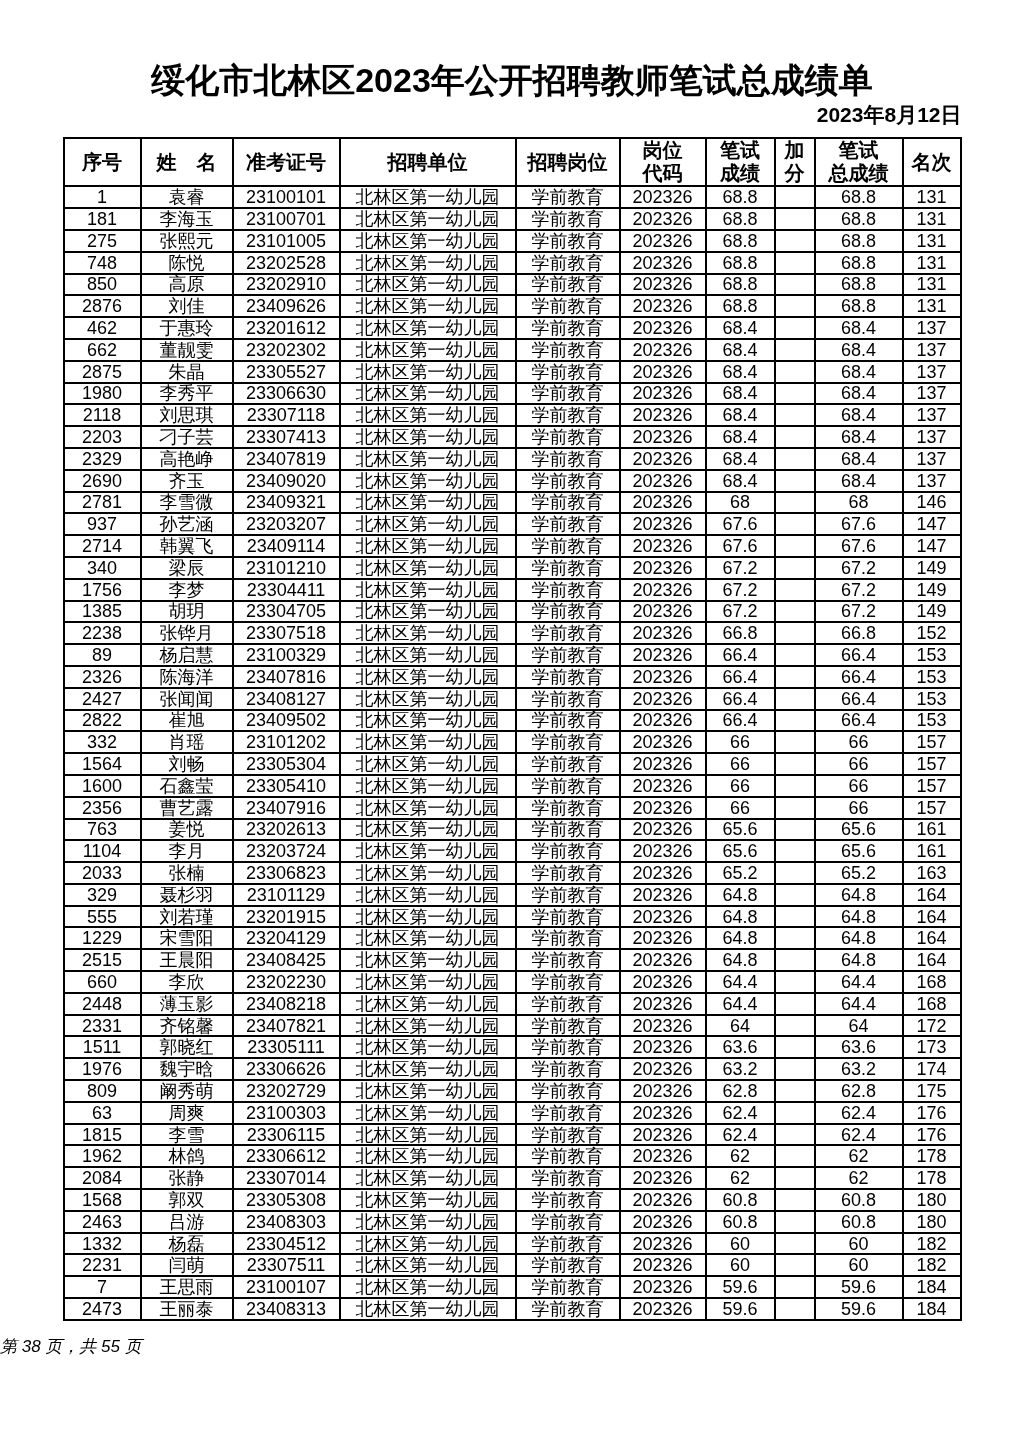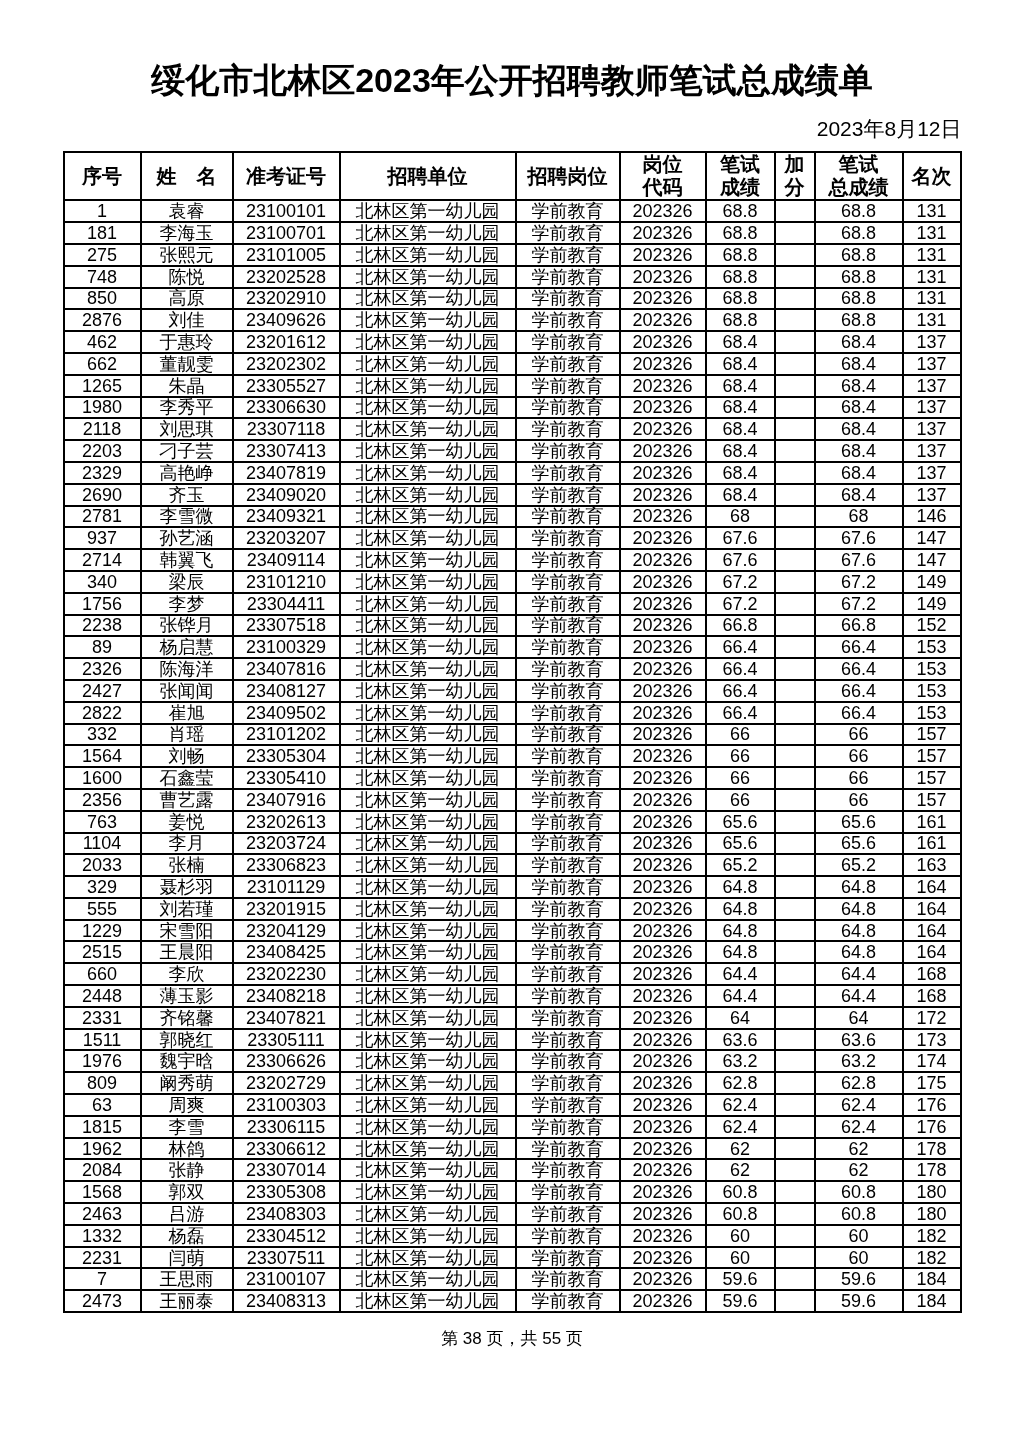--- a/index.html
+++ b/index.html
@@ -19,24 +19,24 @@
   .title {
     margin: 0;
     padding-top: 62px;
     text-align: center;
     font-size: 34px;
     font-weight: bold;
     line-height: 1.1;
   }
   .date-line {
     width: 899px;
-    margin: 16px auto 3px auto;
+    margin: 2px auto 3px auto;
     text-align: right;
     font-size: 21px;
-    font-weight: normal;
+    font-weight: bold;
   }
   table.score-table {
     width: 899px;
     margin: 8px auto;
     border-collapse: collapse;
     table-layout: fixed;
   }
   .score-table th, .score-table td {
     border: 2px solid #000000;
     text-align: center;
@@ -52,22 +52,22 @@
     line-height: 1.15;
   }
   .score-table tbody td {
     height: 19.8px;
     font-size: 18px;
     line-height: 1;
     white-space: nowrap;
   }
   .footer {
     margin-top: 14px;
-    text-align: center;
     font-size: 17px;
+    font-style: italic;
   }
 </style>
 </head>
 <body>
 
 <div class="page">
   <h1 class="title">绥化市北林区2023年公开招聘教师笔试总成绩单</h1>
   <div class="date-line">2023年8月12日</div>
   <table class="score-table">
     <colgroup>
@@ -190,21 +190,21 @@
           <td>23202302</td>
           <td>北林区第一幼儿园</td>
           <td>学前教育</td>
           <td>202326</td>
           <td>68.4</td>
           <td></td>
           <td>68.4</td>
           <td>137</td>
         </tr>
         <tr>
-          <td>1265</td>
+          <td>2875</td>
           <td>朱晶</td>
           <td>23305527</td>
           <td>北林区第一幼儿园</td>
           <td>学前教育</td>
           <td>202326</td>
           <td>68.4</td>
           <td></td>
           <td>68.4</td>
           <td>137</td>
         </tr>
@@ -313,20 +313,32 @@
           <td>202326</td>
           <td>67.2</td>
           <td></td>
           <td>67.2</td>
           <td>149</td>
         </tr>
         <tr>
           <td>1756</td>
           <td>李梦</td>
           <td>23304411</td>
+          <td>北林区第一幼儿园</td>
+          <td>学前教育</td>
+          <td>202326</td>
+          <td>67.2</td>
+          <td></td>
+          <td>67.2</td>
+          <td>149</td>
+        </tr>
+        <tr>
+          <td>1385</td>
+          <td>胡玥</td>
+          <td>23304705</td>
           <td>北林区第一幼儿园</td>
           <td>学前教育</td>
           <td>202326</td>
           <td>67.2</td>
           <td></td>
           <td>67.2</td>
           <td>149</td>
         </tr>
         <tr>
           <td>2238</td>

